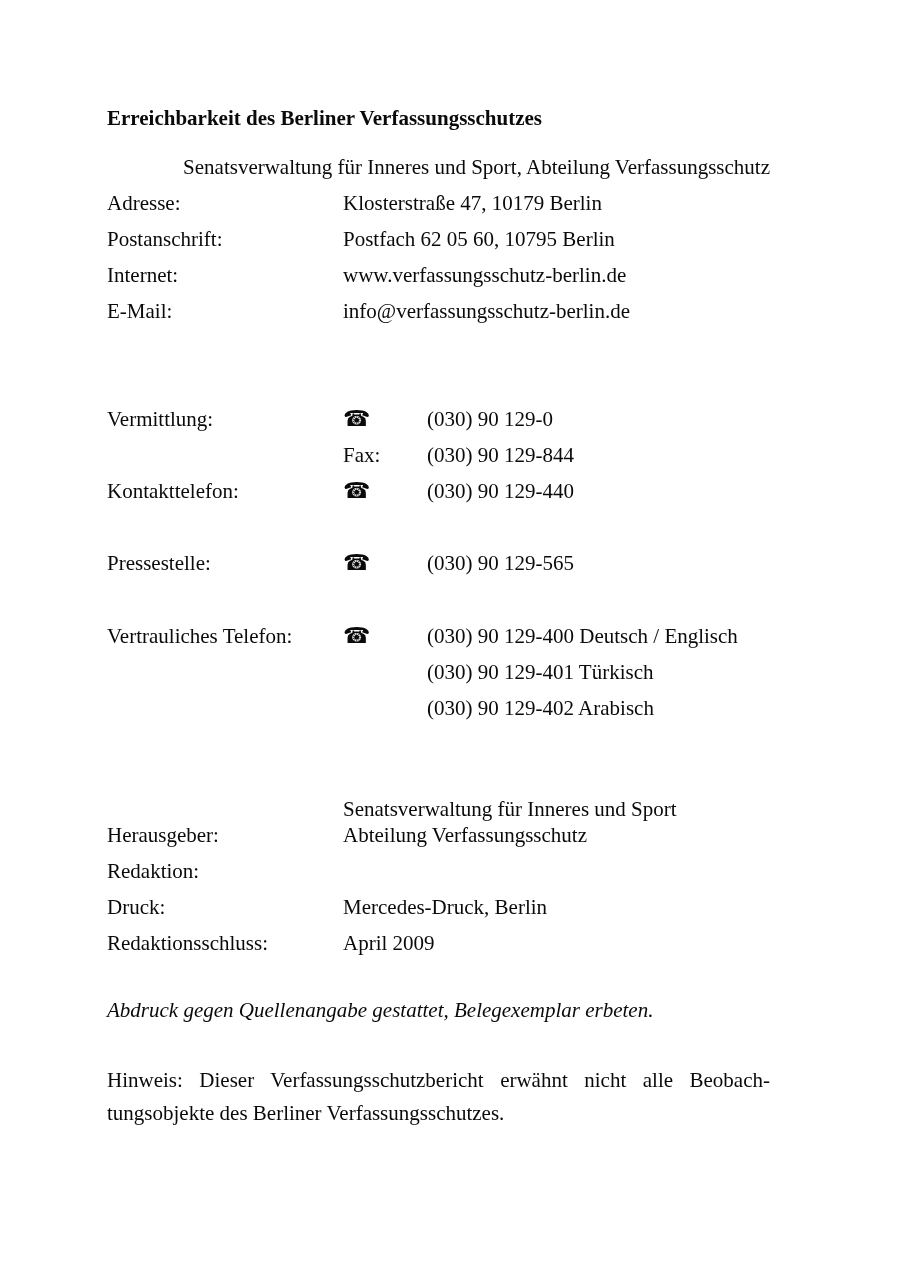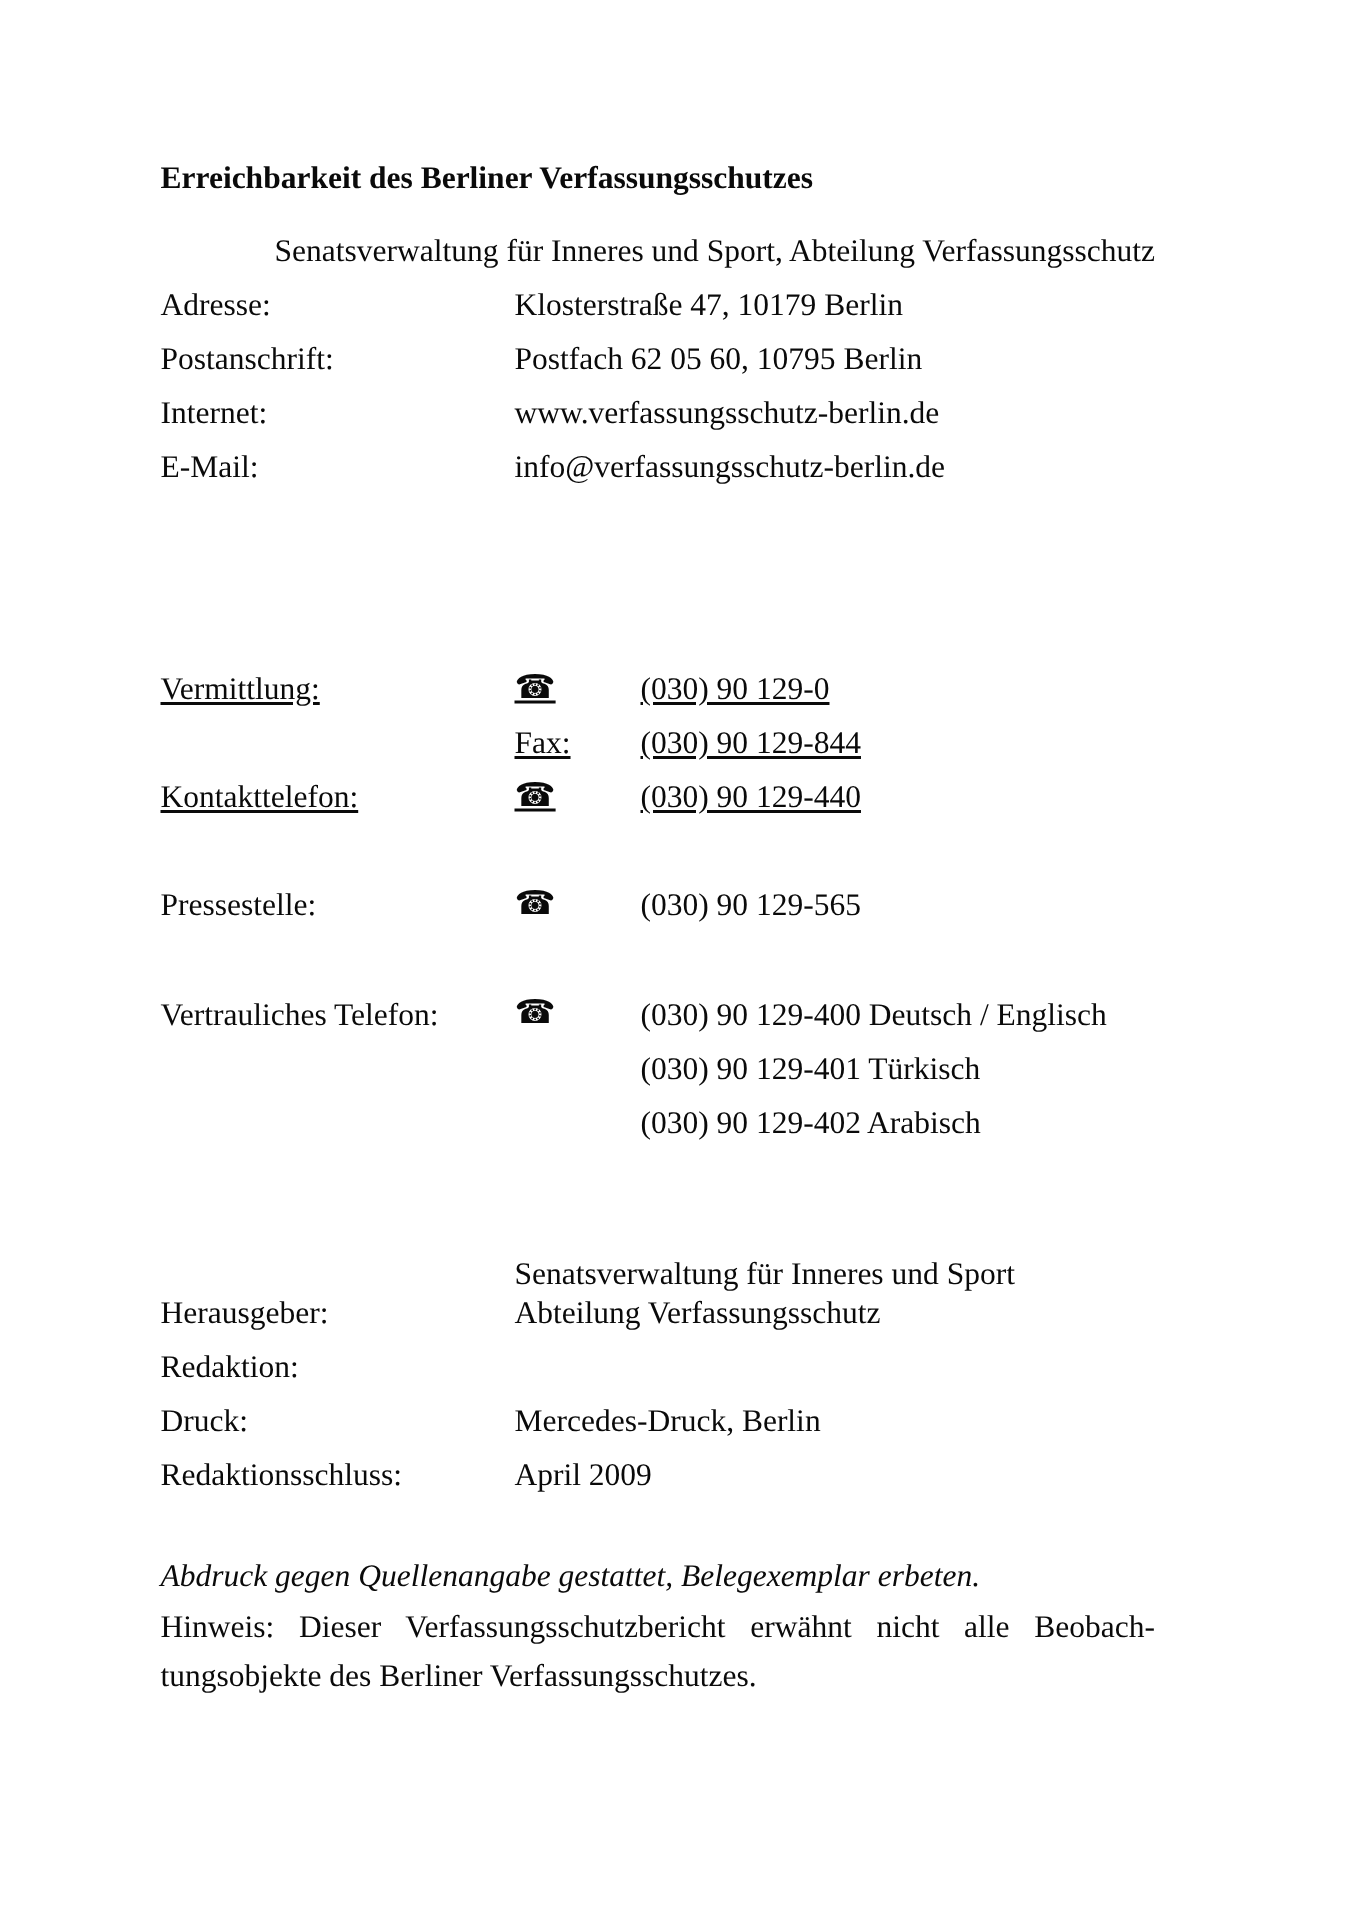--- a/index.html
+++ b/index.html
@@ -45,39 +45,40 @@
   .col-icon {
     flex: 0 0 84px;
   }
   .col-value {
     flex: 1 1 auto;
   }
   .phone-glyph {
     font-family: "DejaVu Sans", sans-serif;
     font-size: 22px;
   }
-  .block-phone-1 { margin-top: 112px; text-decoration: underline; }
+  .block-phone-1 { margin-top: 72px; }
   .block-phone-2 { margin-top: 36px; }
   .block-phone-3 { margin-top: 37px; }
   .block-imprint { margin-top: 70px; }
   .imprint-row {
     display: flex;
     line-height: 26px;
     margin-bottom: 10px;
     align-items: flex-end;
   }
   .imprint-row .col-value {
     white-space: pre-line;
   }
   .reprint-note {
     margin-top: 36px;
     line-height: 36px;
     font-style: italic;
   }
   .hint {
+    margin-top: 36px;
     line-height: 33px;
   }
   .hint-line-justified {
     text-align: justify;
     text-align-last: justify;
   }
 </style>
 </head>
 <body>
 

